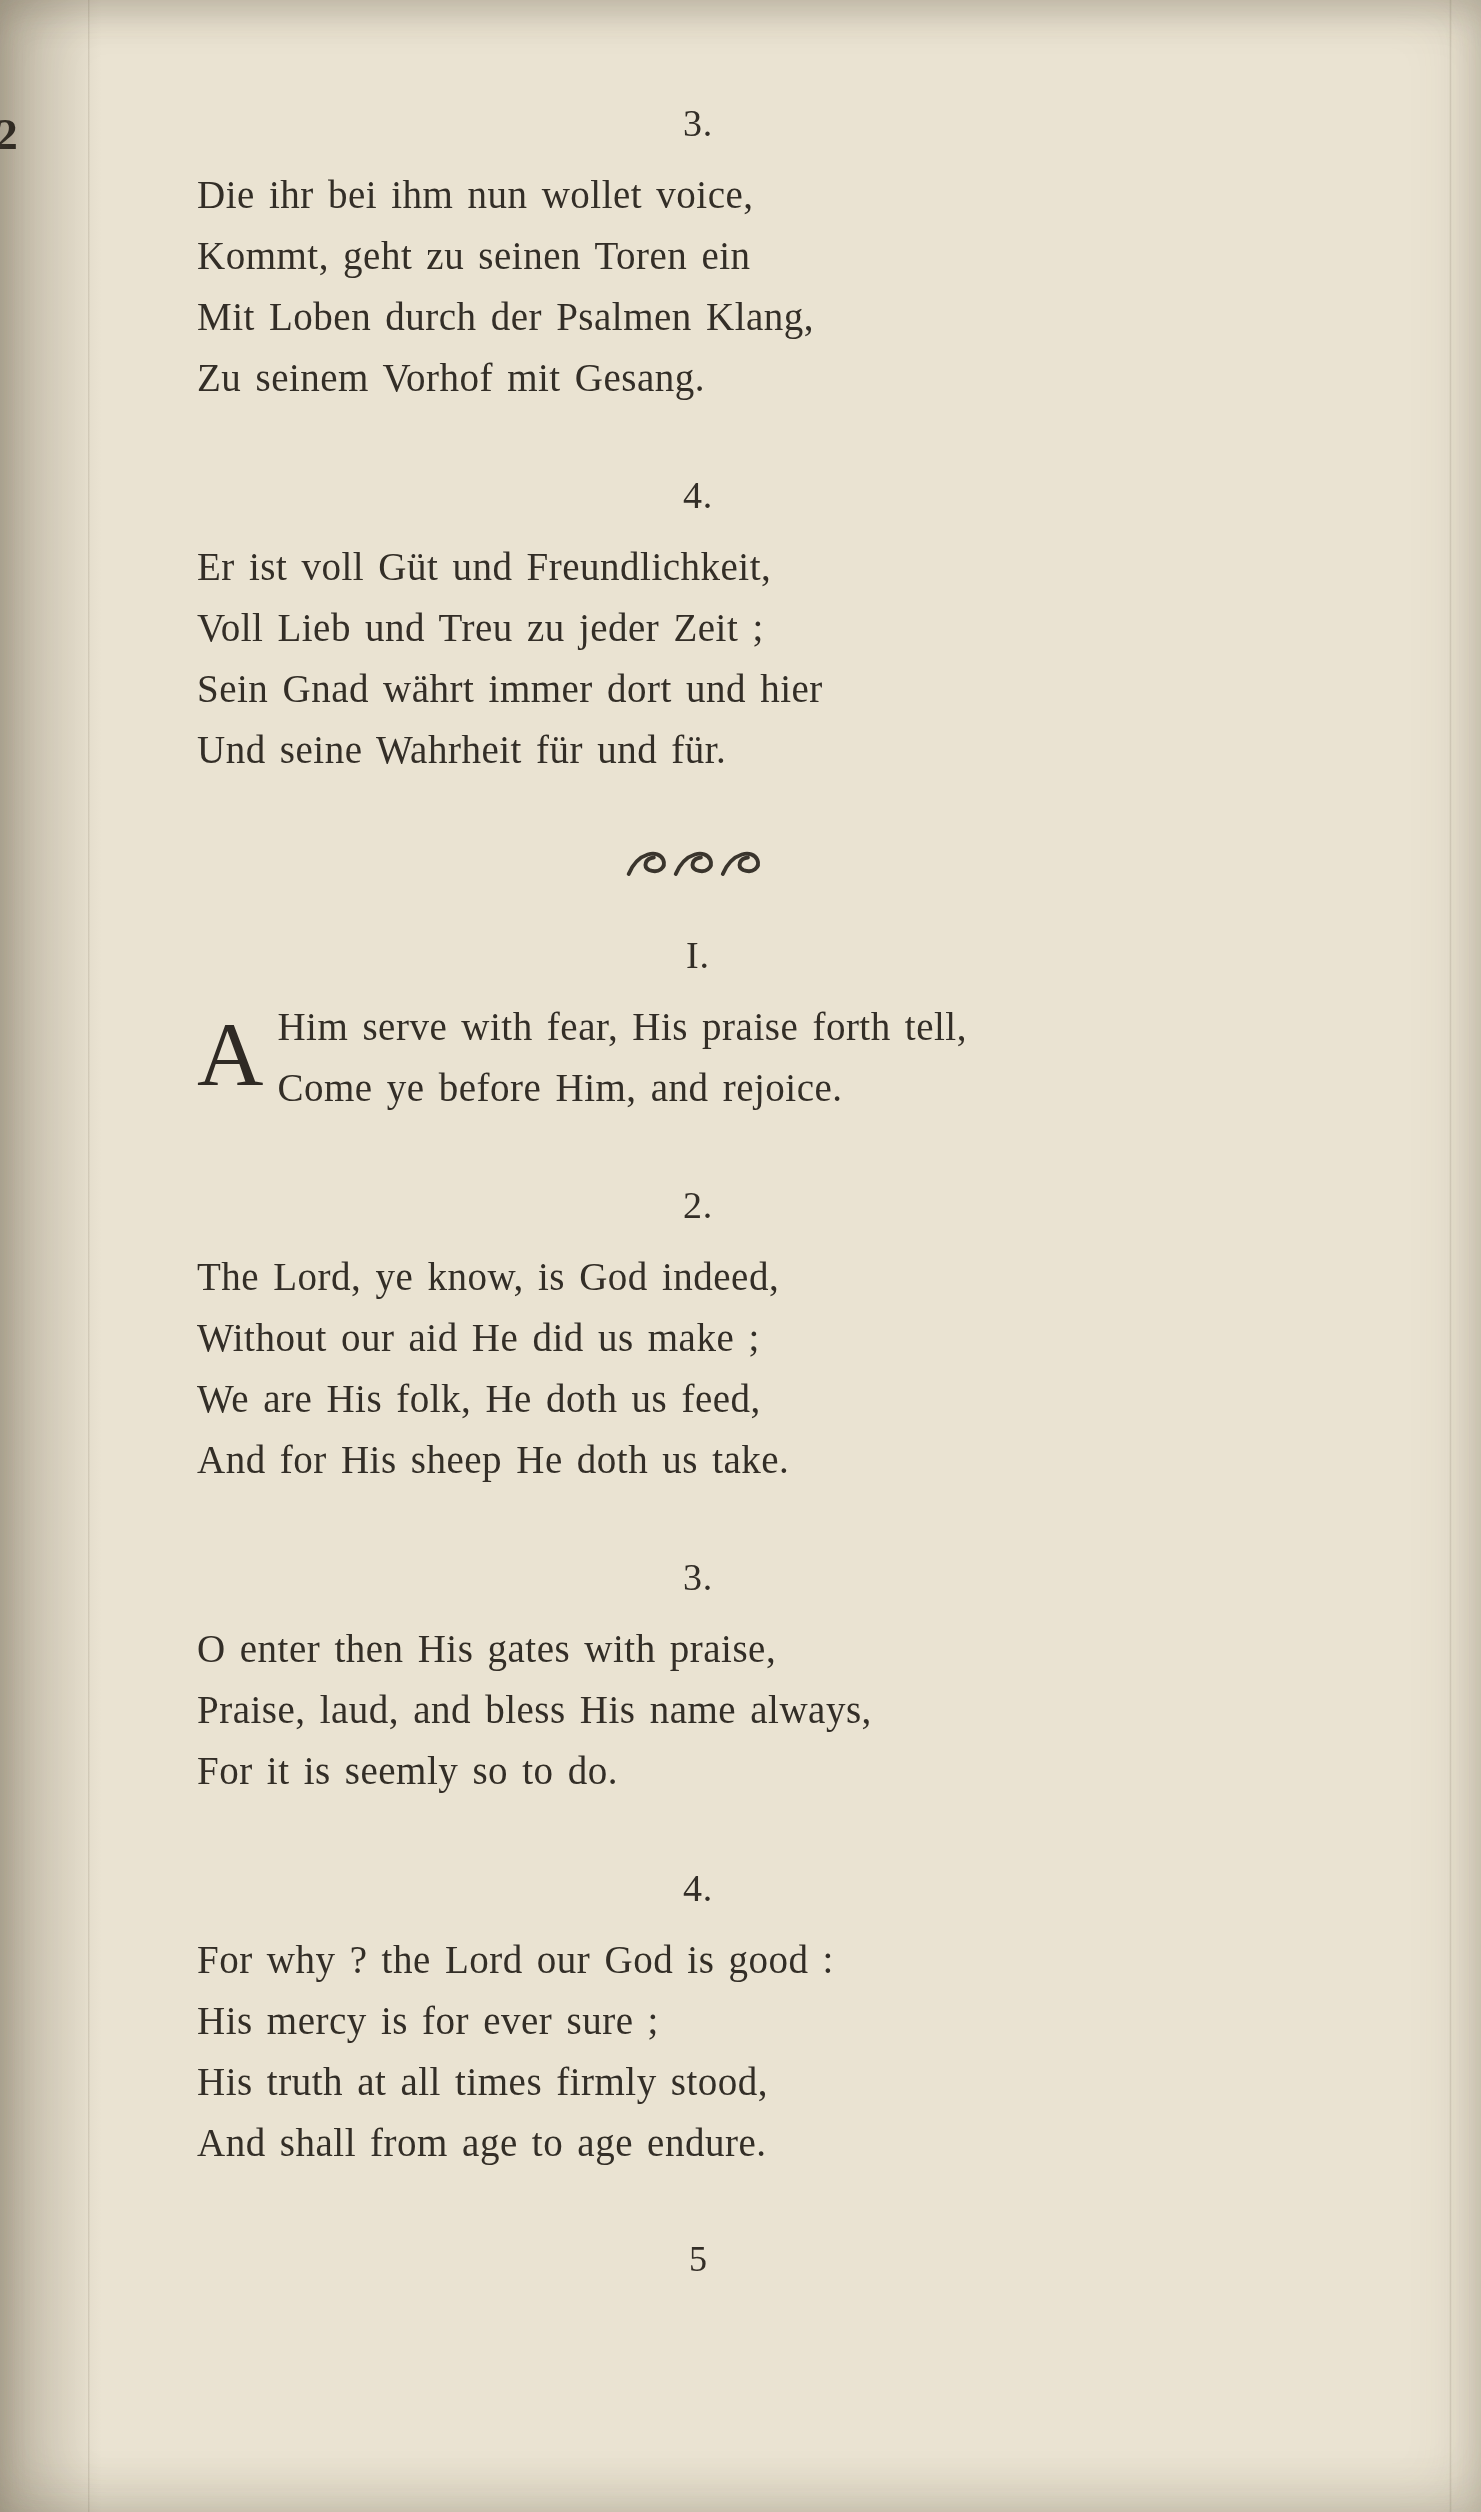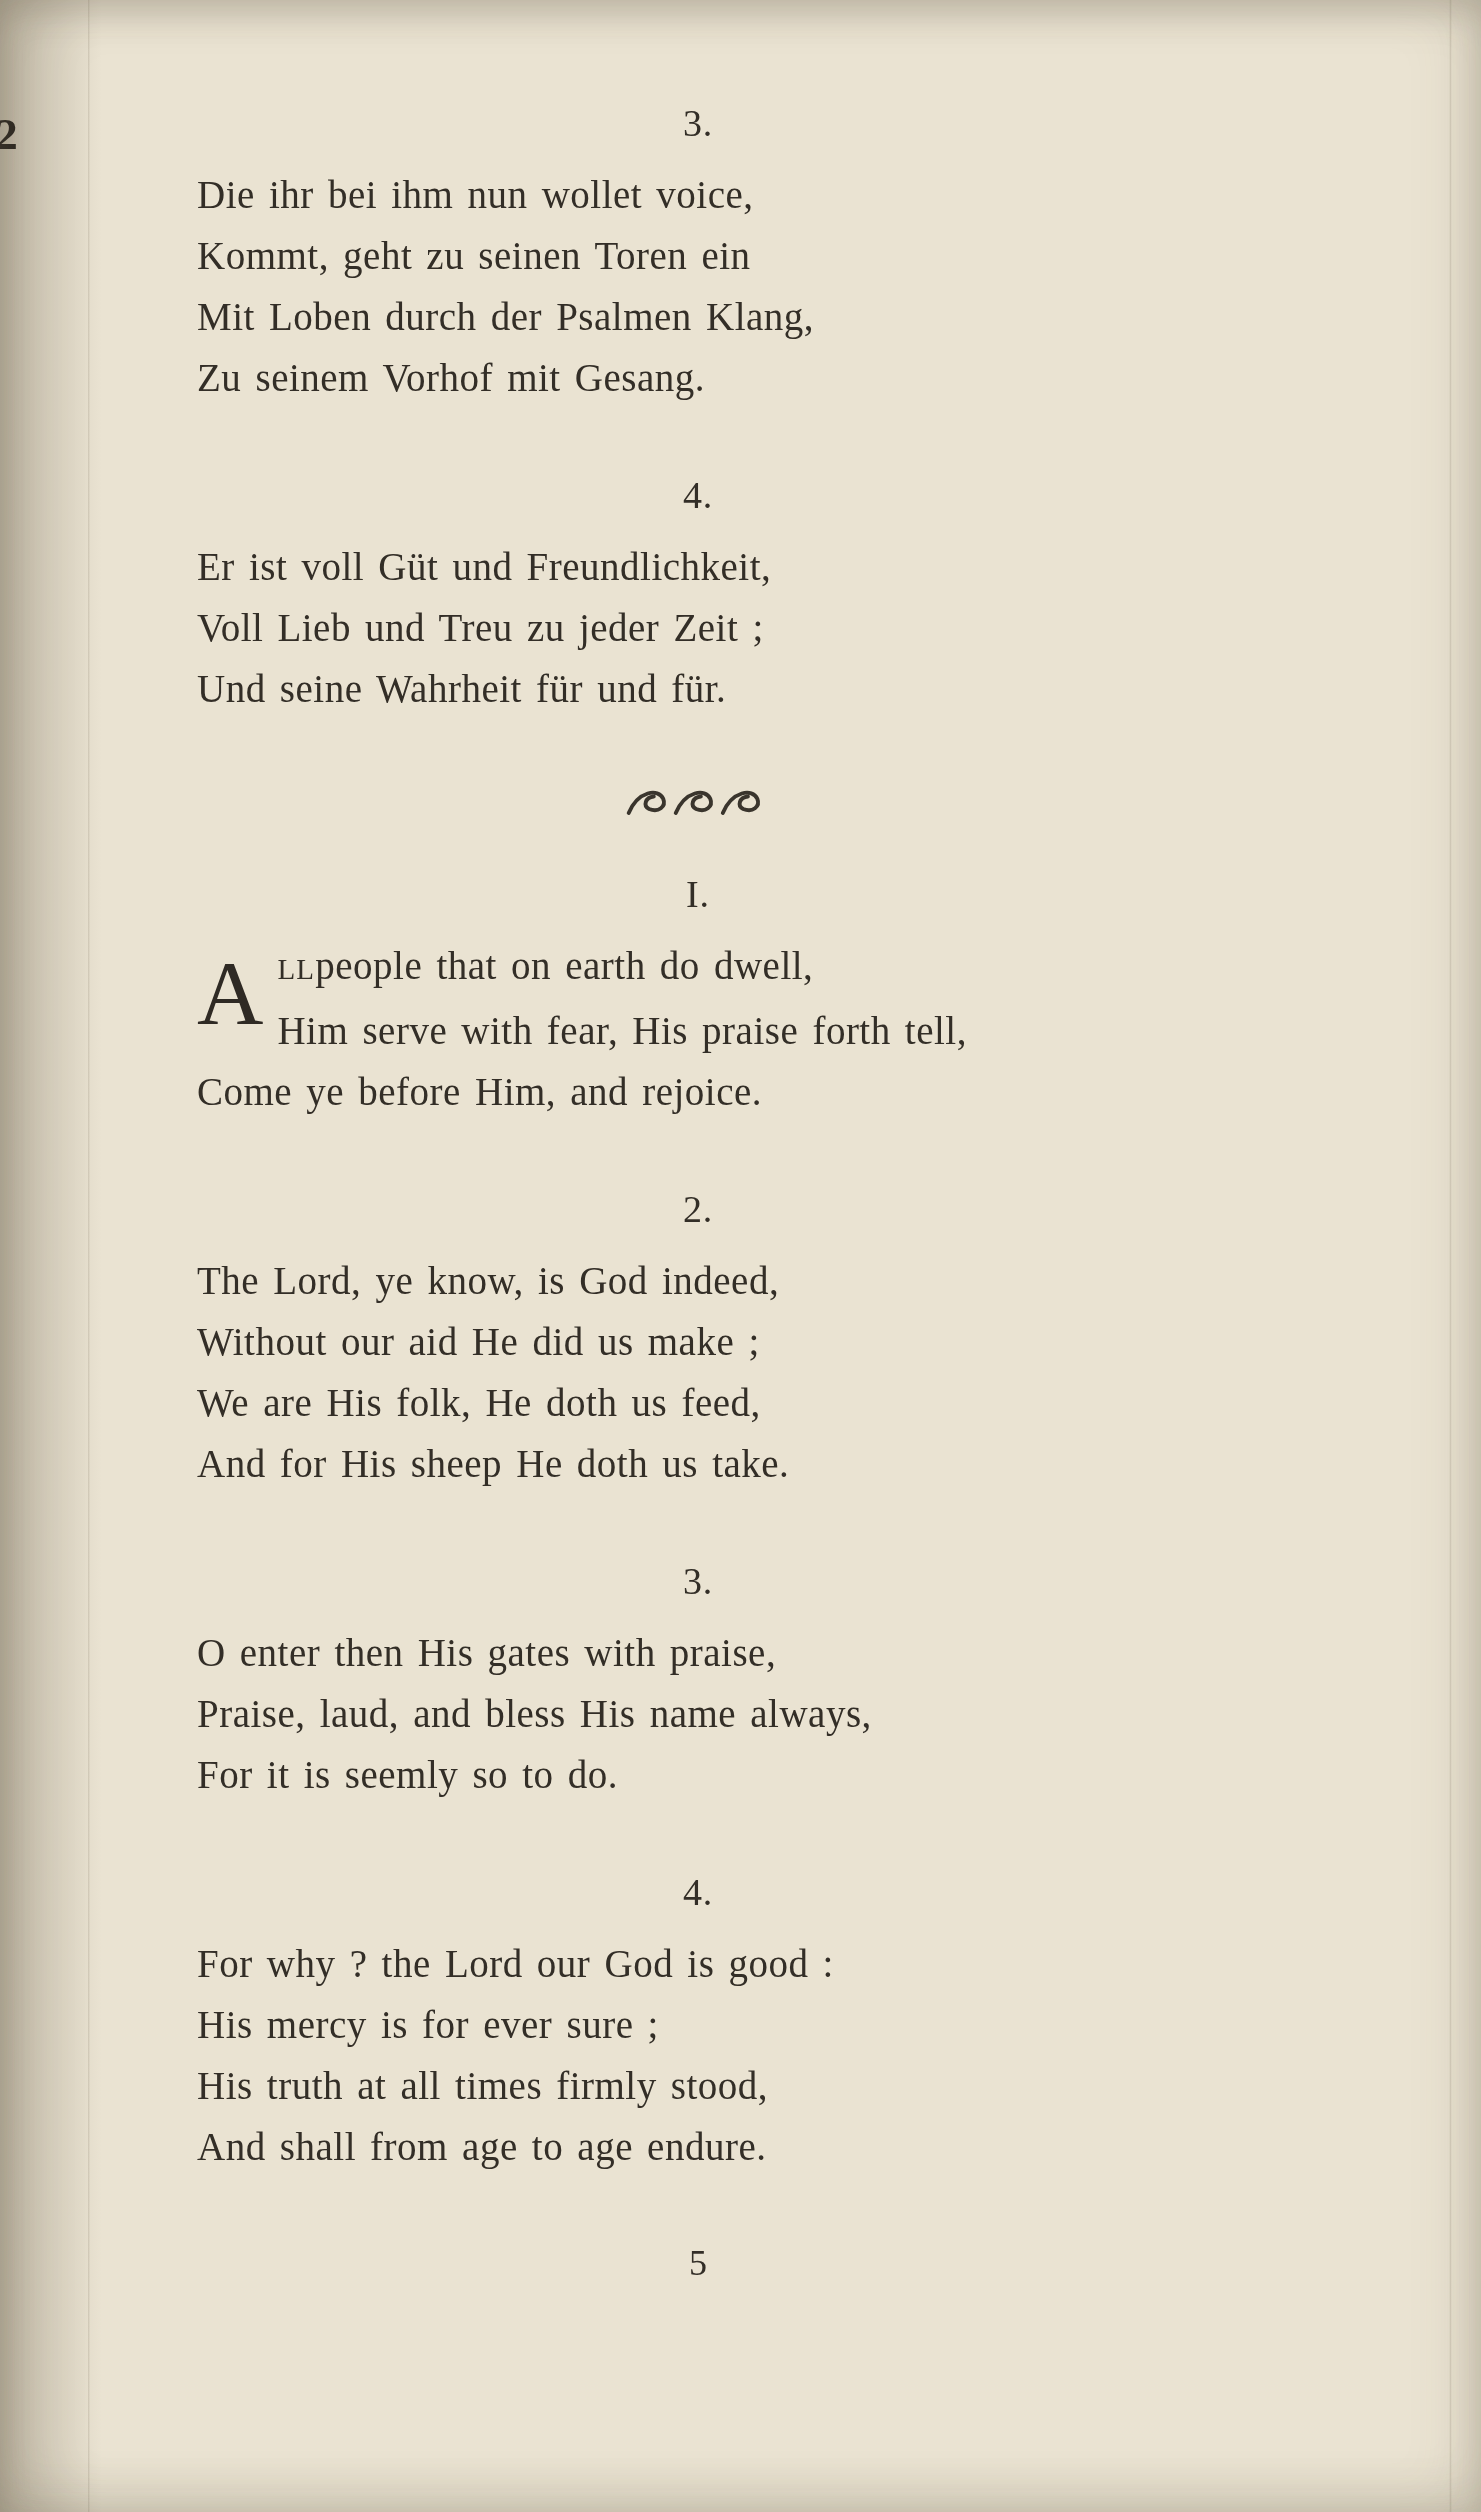--- a/index.html
+++ b/index.html
@@ -120,38 +120,38 @@
       <div class="verse-line">Die ihr bei ihm nun wollet voice,</div>
       <div class="verse-line">Kommt, geht zu seinen Toren ein</div>
       <div class="verse-line">Mit Loben durch der Psalmen Klang,</div>
       <div class="verse-line">Zu seinem Vorhof mit Gesang.</div>
     </div>
 
     <div class="stanza">
       <div class="stanza-number">4.</div>
       <div class="verse-line">Er ist voll Güt und Freundlichkeit,</div>
       <div class="verse-line">Voll Lieb und Treu zu jeder Zeit ;</div>
+      <div class="verse-line">Sein Gnad währt immer dort und hier</div>
       <div class="verse-line">Und seine Wahrheit für und für.</div>
     </div>
 
     <div class="ornament-wrap">
       <svg width="149" height="41" viewBox="0 0 190 52" fill="none" xmlns="http://www.w3.org/2000/svg">
         <g stroke="#3a352d" stroke-width="5" stroke-linecap="round" fill="none">
           <path d="M6 38 C 18 10, 44 6, 50 20 C 54 30, 44 38, 32 33 C 24 29, 27 18, 38 17"></path>
           <path d="M66 38 C 78 10, 104 6, 110 20 C 114 30, 104 38, 92 33 C 84 29, 87 18, 98 17"></path>
           <path d="M126 38 C 138 10, 164 6, 170 20 C 174 30, 164 38, 152 33 C 144 29, 147 18, 158 17"></path>
         </g>
       </svg>
     </div>
 
     <div class="stanza">
       <div class="stanza-number">I.</div>
       <div>
         <span class="dropcap">A</span>
-        <div class="verse-line"><span class="smallcaps">LL</span><span>people that on earth do dwell,</span></div>
         <div class="verse-line">Him serve with fear, His praise forth tell,</div>
         <div class="verse-line">Come ye before Him, and rejoice.</div>
       </div>
     </div>
 
     <div class="stanza">
       <div class="stanza-number">2.</div>
       <div class="verse-line">The Lord, ye know, is God indeed,</div>
       <div class="verse-line">Without our aid He did us make ;</div>
       <div class="verse-line">We are His folk, He doth us feed,</div>

